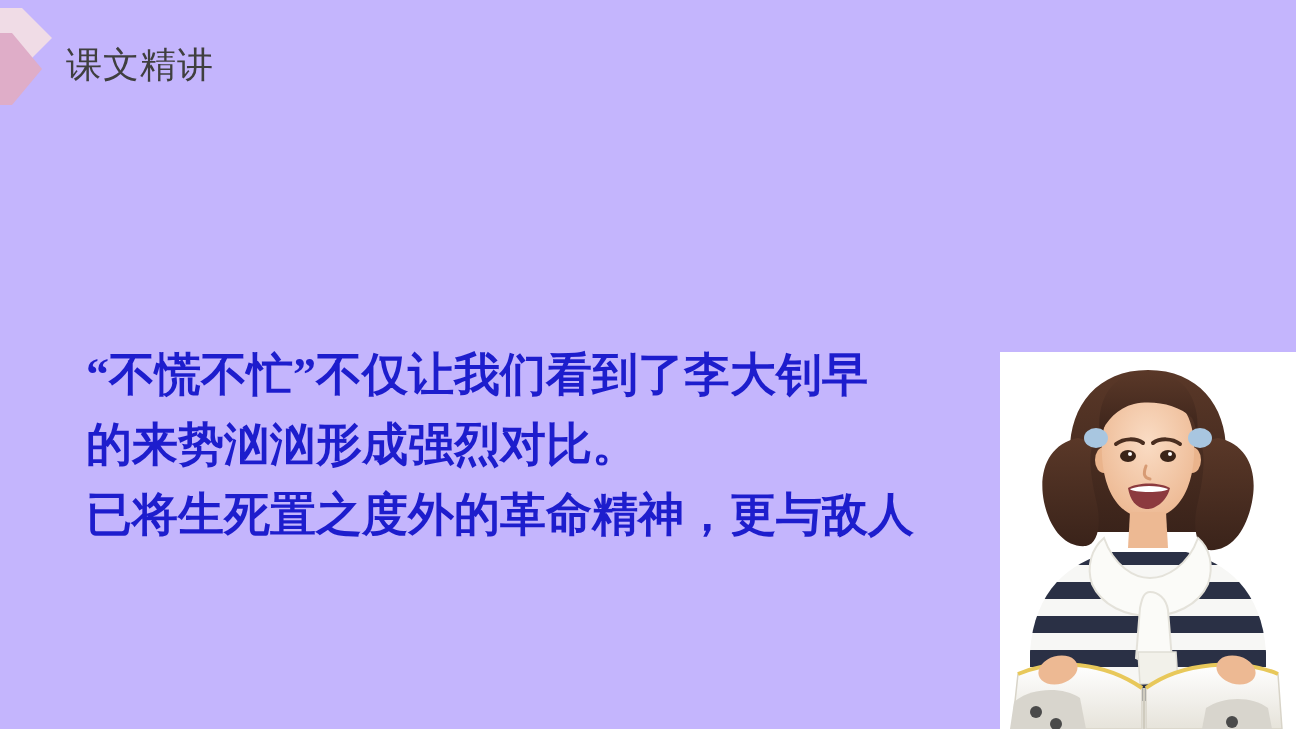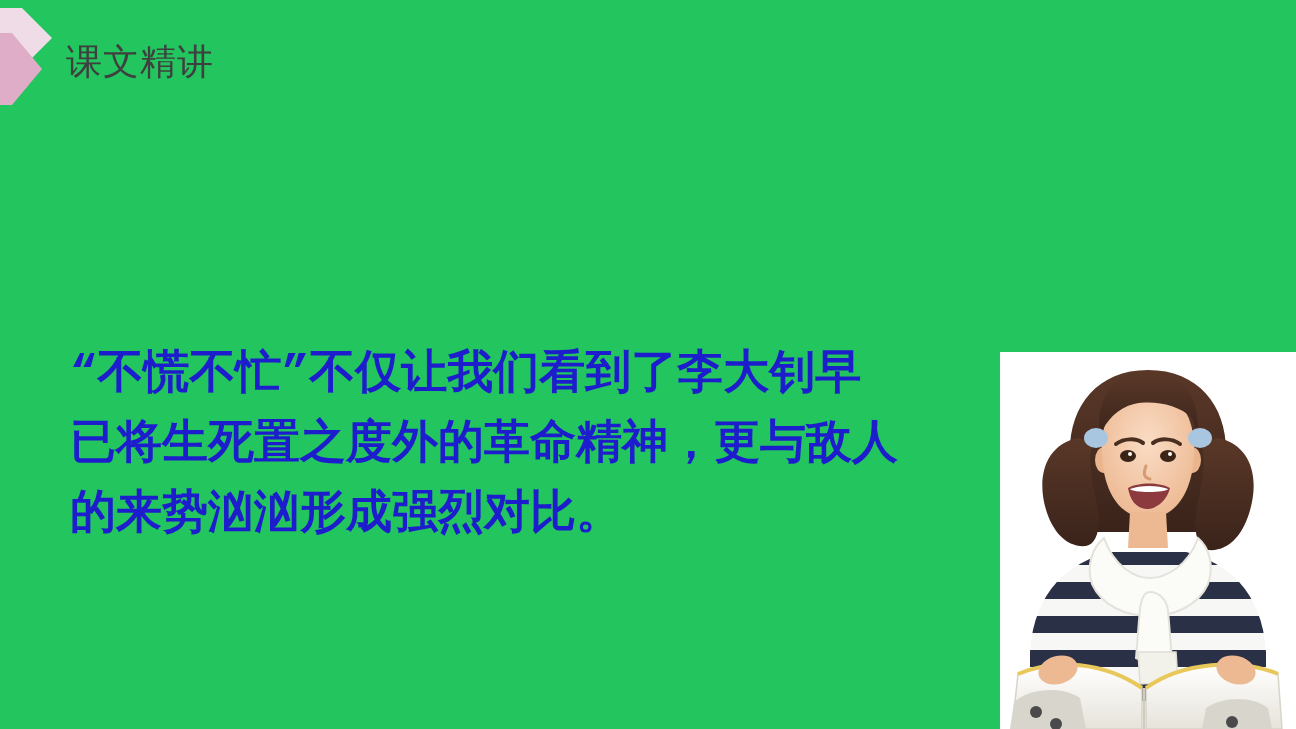--- a/index.html
+++ b/index.html
@@ -4,23 +4,23 @@
 <style>
   html, body {
     margin: 0;
     padding: 0;
     background: #ffffff;
   }
   #slide {
     position: relative;
     width: 1296px;
     height: 729px;
-    background: #22c55e;
+    background: #c4b5fd;
     overflow: hidden;
-    font-family: Liberation Mono, monospace;
+    font-family: Liberation Serif, serif;
   }
 
   
   .deco-tl {
     position: absolute;
     left: 0;
     top: 0;
     width: 70px;
     height: 120px;
     pointer-events: none;
@@ -81,20 +81,21 @@
     width: 900px;
     color: #1d1dcd;
     font-size: 46px;
     line-height: 70px;
     font-weight: 700;
     letter-spacing: 0px;
   }
   .commentary .cline {
     white-space: nowrap;
     height: 70px;
+    margin-left: 16px;
   }
 
   
   .photo {
     position: absolute;
     left: 1000px;
     top: 352px;
     width: 296px;
     height: 377px;
     overflow: hidden;
@@ -111,22 +112,22 @@
       <polygon points="0,8 22,8 52,38 22,68 0,68" fill="#f0dce6"></polygon>
       <polygon points="0,33 12,33 42,69 12,105 0,105" fill="#dfadc8"></polygon>
     </svg>
   </div>
 
   <div class="page-title">课文精讲</div>
 
 
   <div class="commentary">
     <div class="cline">“不慌不忙”不仅让我们看到了李大钊早</div>
+    <div class="cline">的来势汹汹形成强烈对比。</div>
     <div class="cline">已将生死置之度外的革命精神，更与敌人</div>
-    <div class="cline">的来势汹汹形成强烈对比。</div>
   </div>
 
   <div class="deco-br">
     <svg width="80" height="84" viewBox="0 0 80 84" xmlns="http://www.w3.org/2000/svg">
       <polygon points="80,8 38,8 16,27 38,46 80,46" fill="#dba9c4"></polygon>
       <polygon points="80,30 30,30 10,52 30,74 80,74" fill="#f2dae7"></polygon>
     </svg>
   </div>
 
   <div class="photo">

